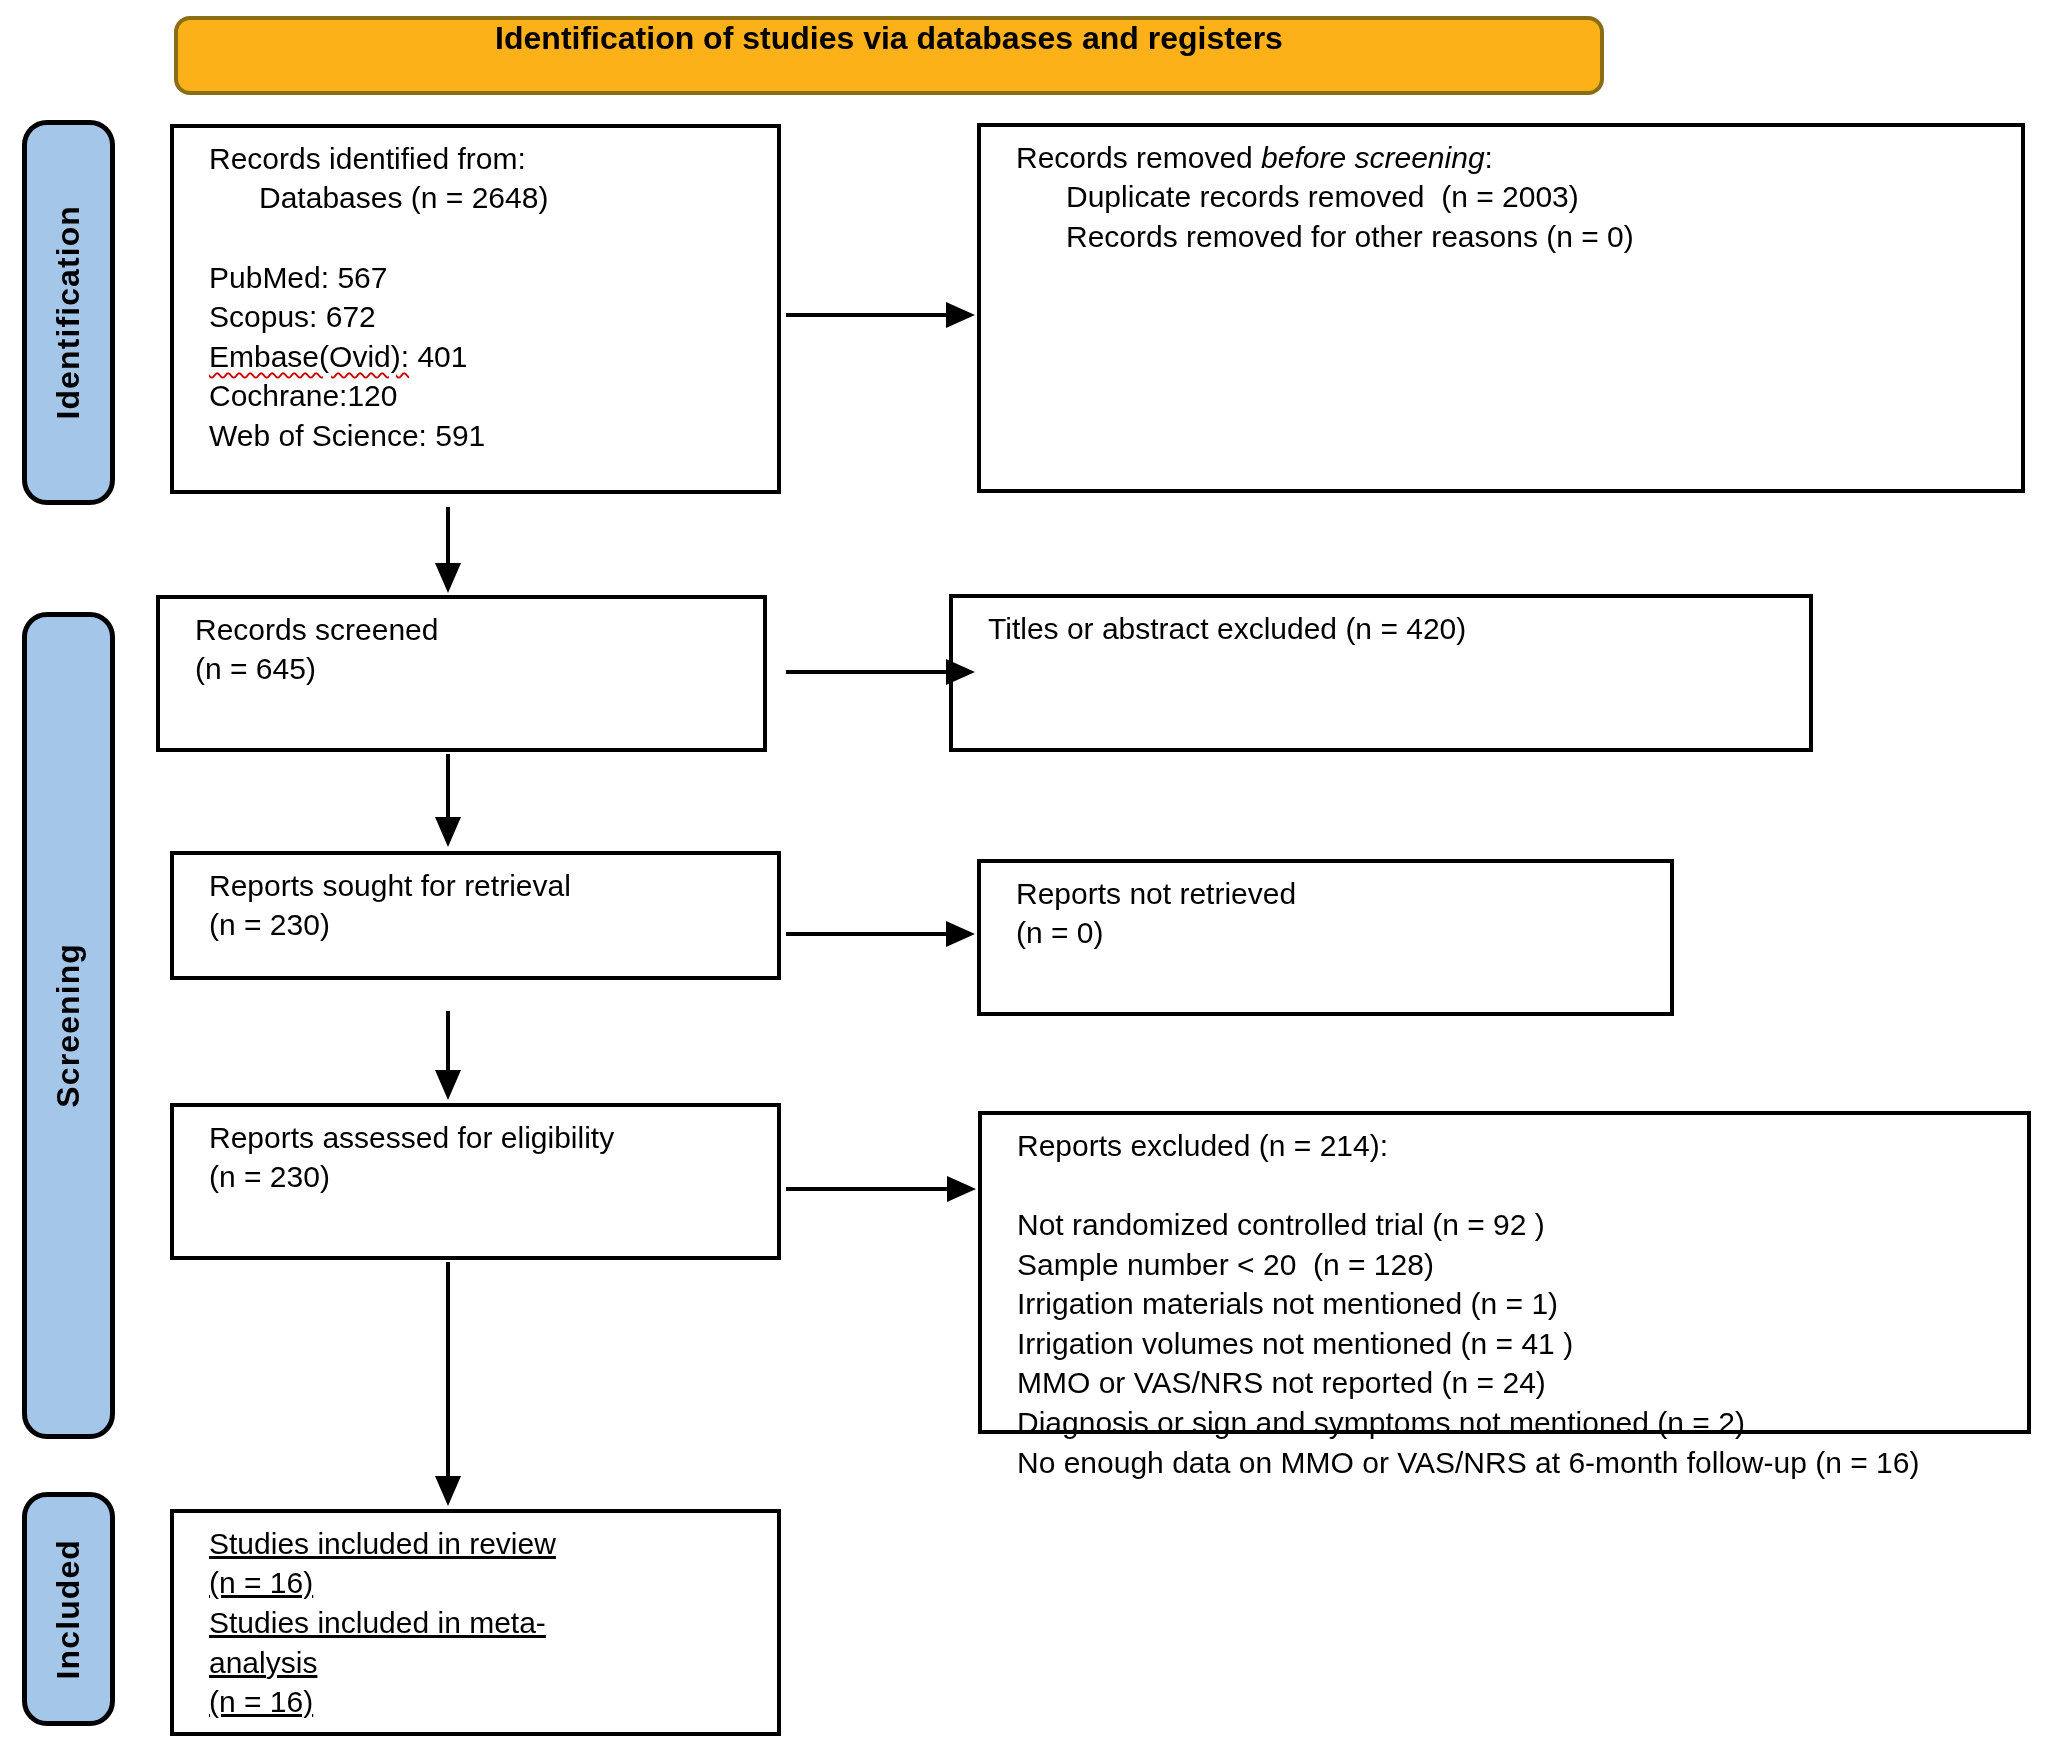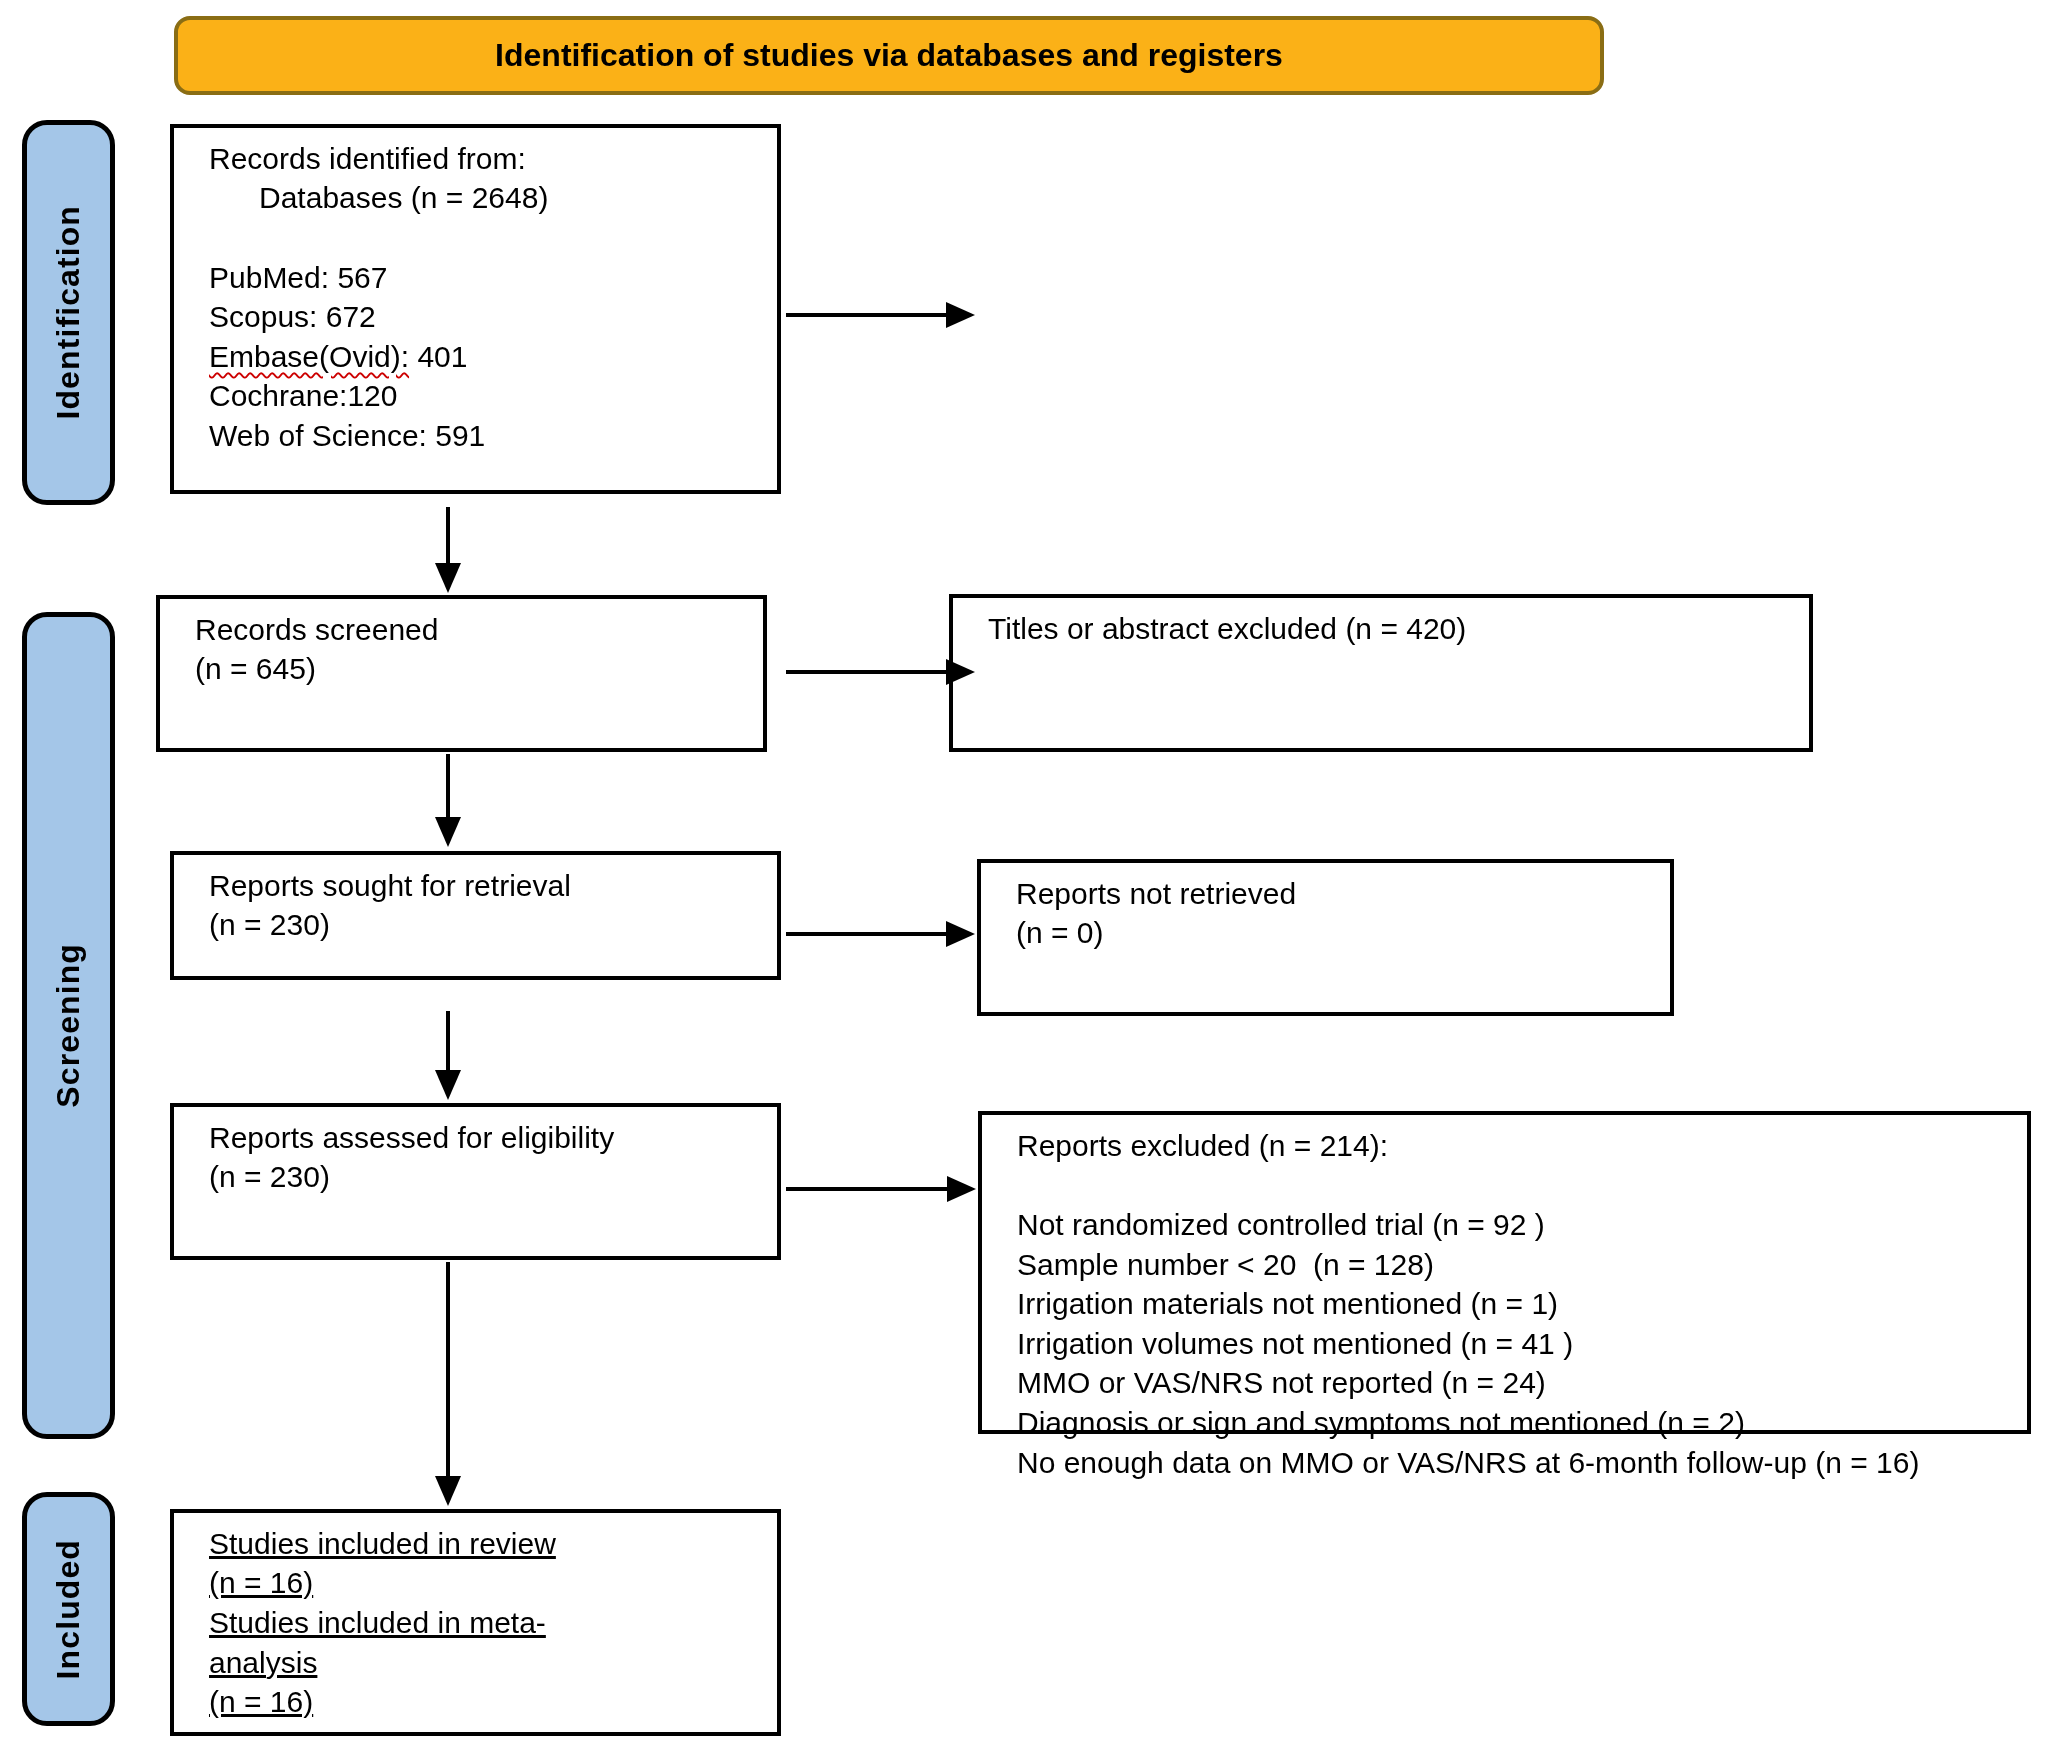--- a/index.html
+++ b/index.html
@@ -19,21 +19,20 @@
   
   .banner {
     position: absolute;
     left: 174px; top: 16px;
     width: 1430px; height: 79px;
     background: #FBB117;
     border: 4.3px solid #8a6d14;
     border-radius: 16px;
     box-sizing: border-box;
     display: flex;
-    align-items: center;
     justify-content: center;
     font-weight: bold;
     font-size: 32px;
   }
 
   
   .stage {
     position: absolute;
     left: 21.6px;
     width: 93px;
@@ -130,20 +129,25 @@
   <div class="node" id="node-records-identified">
     <div class="node-text"><span>Records identified from:
       Databases (n = 2648)
 
 PubMed: 567
 Scopus: 672
 </span><span class="wavy">Embase(Ovid):</span><span> 401</span><span>
 Cochrane:120
 Web of Science: 591</span></div>
   </div>
+  <div class="node" id="node-records-removed">
+    <div class="node-text"><span>Records removed </span><span class="italic">before screening</span><span>:</span><span>
+      Duplicate records removed  (n = 2003)
+      Records removed for other reasons (n = 0)</span></div>
+  </div>
 
   <div class="node" id="node-records-screened">
     <div class="node-text">Records screened
 (n = 645)</div>
   </div>
   <div class="node" id="node-titles-excluded">
     <div class="node-text">Titles or abstract excluded (n = 420)</div>
   </div>
 
   <div class="node" id="node-reports-sought">

